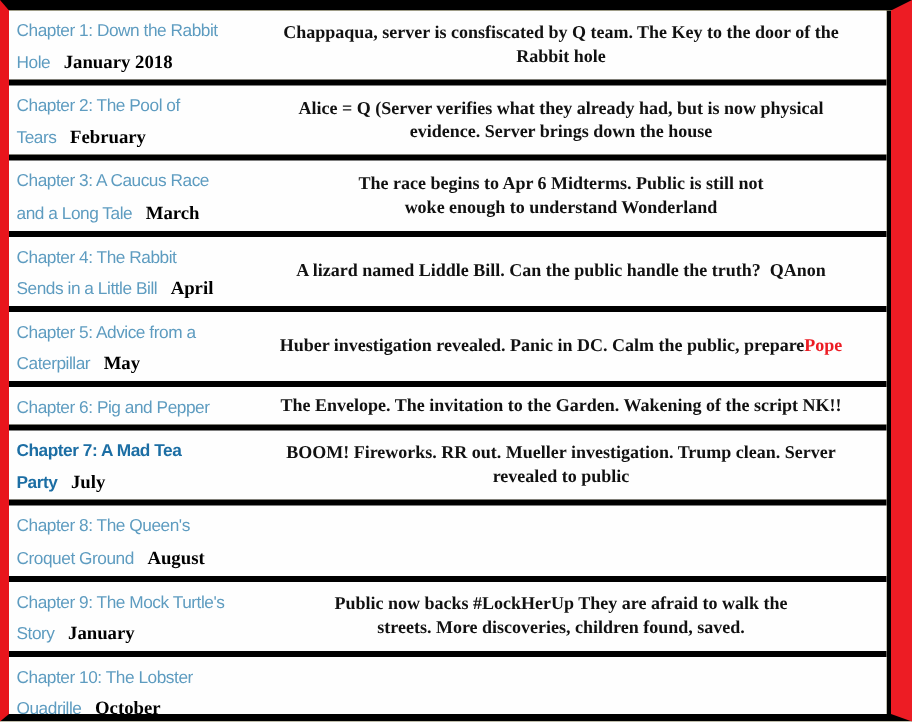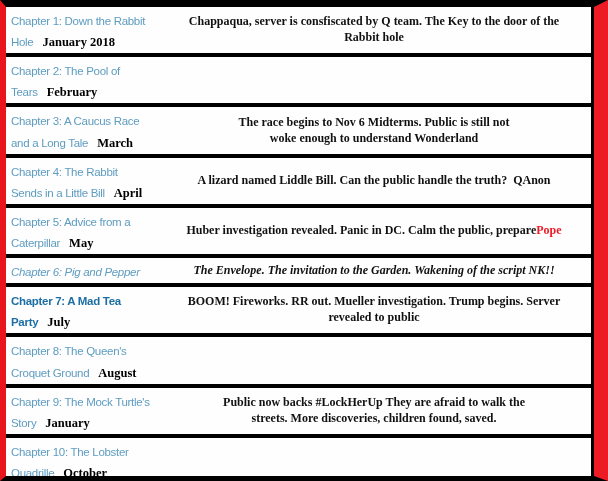--- a/index.html
+++ b/index.html
@@ -21,21 +21,21 @@
     flex-direction: column;
   }
   .row {
     display: flex;
     align-items: center;
     flex: 1 1 auto;
     padding: 1px 0;
     background: #fefefe;
   }
   .row + .row { border-top: 4px solid #000; }
-  .row.short { flex: 0.62 1 auto; font-style: italic; }
+  .row.short { flex: 0.62 1 auto; }
   .cell-left {
     box-sizing: border-box;
     width: 146px;
     flex: 0 0 146px;
     padding: 1px 2px 1px 5px;
     line-height: 1.32;
   }
   .chapter {
     font-family: "Liberation Sans", sans-serif;
     font-size: 11.5px;
@@ -77,46 +77,48 @@
   <div class="inner">
 
     <div class="row">
       <div class="cell-left"><span class="chapter">Chapter 1: Down the Rabbit Hole</span><span class="month">January 2018</span></div>
       <div class="cell-right"><span class="desc">Chappaqua, server is consfiscated by Q team. The Key to the door of the
 Rabbit hole</span></div>
     </div>
 
     <div class="row">
       <div class="cell-left"><span class="chapter">Chapter 2: The Pool of Tears</span><span class="month">February</span></div>
+      <div class="cell-right"><span class="desc">Alice = Q (Server verifies what they already had, but is now physical
+evidence. Server brings down the house</span></div>
     </div>
 
     <div class="row">
       <div class="cell-left"><span class="chapter">Chapter 3: A Caucus Race and a Long Tale</span><span class="month">March</span></div>
-      <div class="cell-right"><span class="desc">The race begins to Nov 6 Midterms. Public is still not
+      <div class="cell-right"><span class="desc">The race begins to Apr 6 Midterms. Public is still not
 woke enough to understand Wonderland</span></div>
     </div>
 
     <div class="row">
       <div class="cell-left"><span class="chapter">Chapter 4: The Rabbit Sends in a Little Bill</span><span class="month">April</span></div>
       <div class="cell-right"><span class="desc">A lizard named Liddle Bill. Can the public handle the truth?&nbsp; QAnon</span></div>
     </div>
 
     <div class="row">
       <div class="cell-left"><span class="chapter">Chapter 5: Advice from a Caterpillar</span><span class="month">May</span></div>
       <div class="cell-right"><span class="desc">Huber investigation revealed. Panic in DC. Calm the public, prepare</span><span class="desc-red">Pope</span></div>
     </div>
 
     <div class="row short">
       <div class="cell-left"><span class="chapter">Chapter 6: Pig and Pepper</span><span class="month"></span></div>
       <div class="cell-right"><span class="desc">The Envelope. The invitation to the Garden. Wakening of the script NK!!</span></div>
     </div>
 
     <div class="row">
       <div class="cell-left"><span class="chapter ch7">Chapter 7: A Mad Tea Party</span><span class="month">July</span></div>
-      <div class="cell-right"><span class="desc">BOOM! Fireworks. RR out. Mueller investigation. Trump begins. Server
+      <div class="cell-right"><span class="desc">BOOM! Fireworks. RR out. Mueller investigation. Trump clean. Server
 revealed to public</span></div>
     </div>
 
     <div class="row">
       <div class="cell-left"><span class="chapter">Chapter 8: The Queen's Croquet Ground</span><span class="month">August</span></div>
     </div>
 
     <div class="row">
       <div class="cell-left"><span class="chapter">Chapter 9: The Mock Turtle's Story</span><span class="month">January</span></div>
       <div class="cell-right"><span class="desc">Public now backs #LockHerUp They are afraid to walk the

